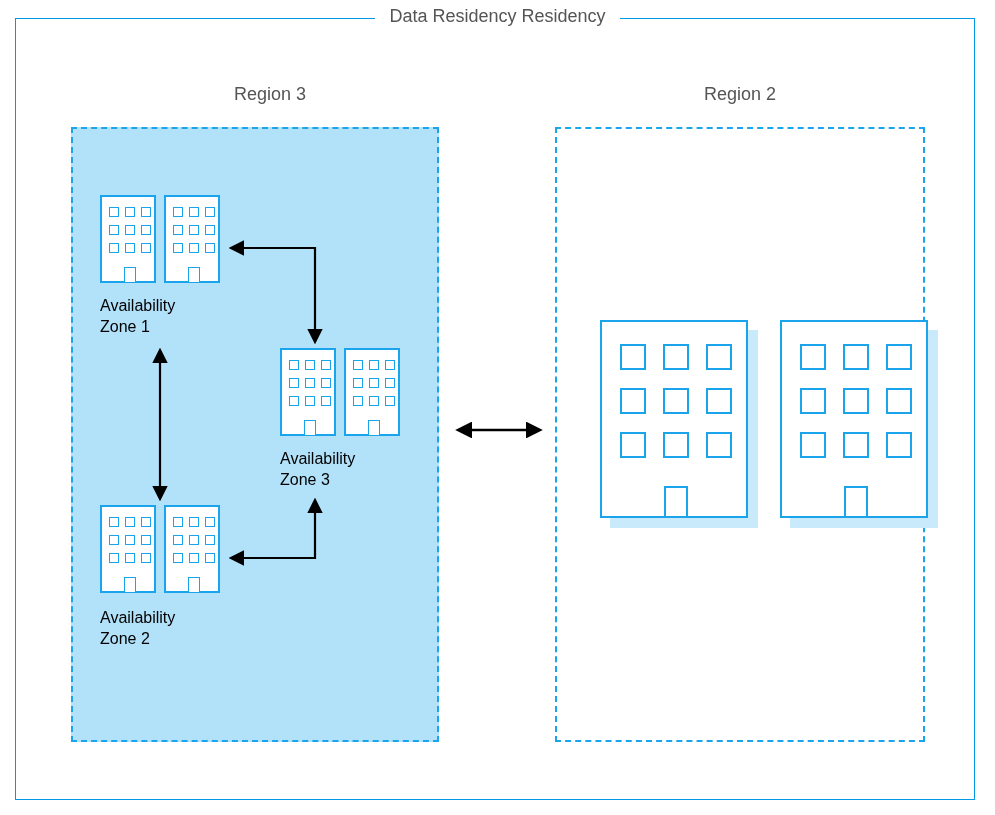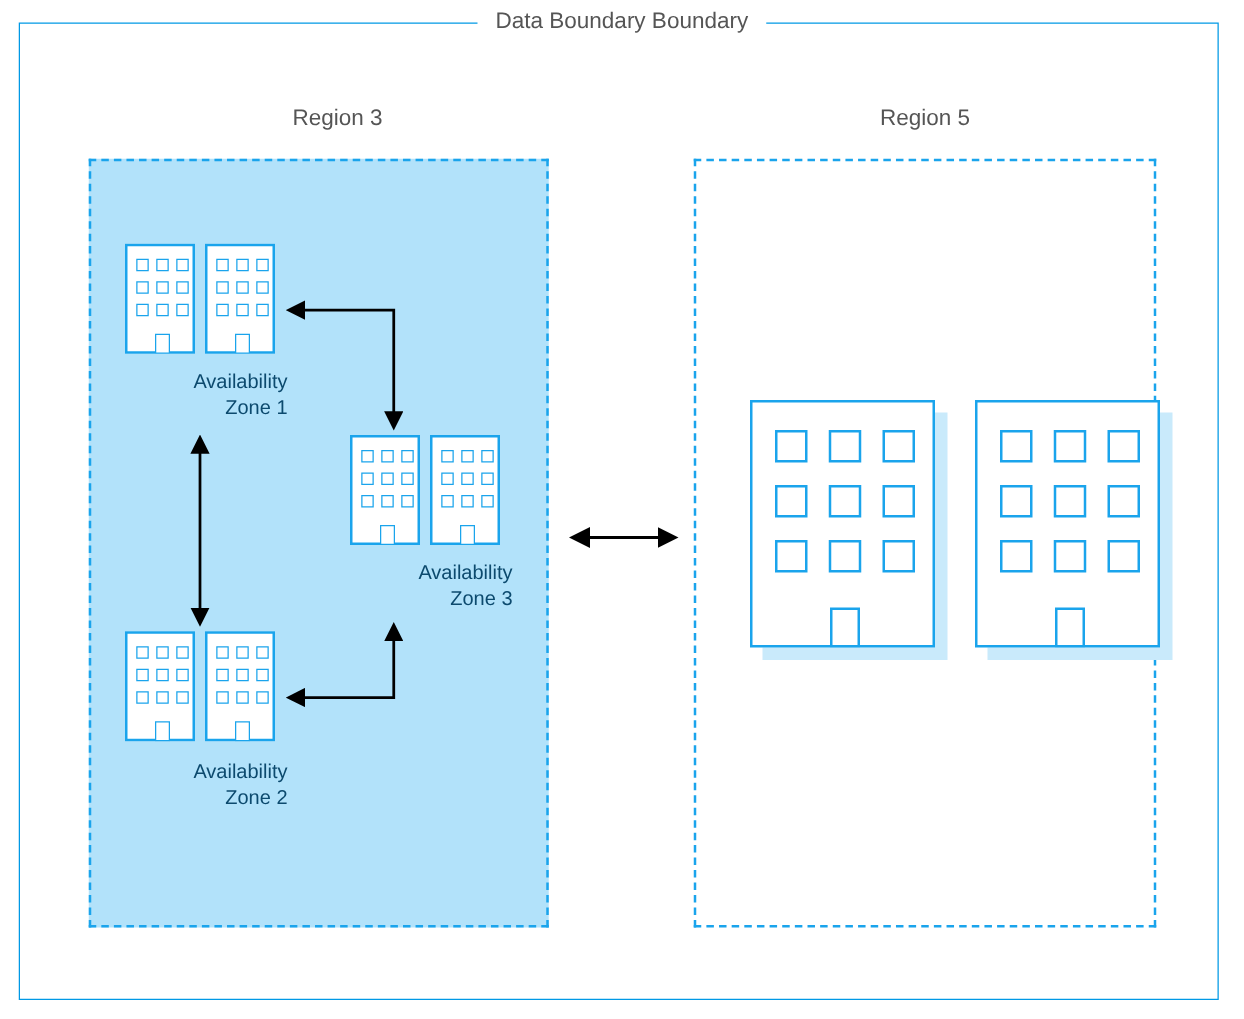--- a/index.html
+++ b/index.html
@@ -49,22 +49,22 @@
     position: absolute;
     border: 2.5px dashed #1aa4ec;
     box-sizing: border-box;
   }
   .region-fill {
     background: #b2e2fa;
   }
   .az-label {
     position: absolute;
     font-size: 16px;
-    color: #0c4a6e;
-    text-align: right;
+    color: #000000;
+    text-align: left;
     line-height: 1.3;
     width: 130px;
   }
   
   .small-buildings {
     position: absolute;
     width: 124px;
     height: 92px;
   }
   .building-small {
@@ -163,26 +163,26 @@
   }
 </style>
 </head>
 <body>
 
 <div class="canvas">
 
   <div class="outer-boundary"></div>
 
   <div class="boundary-title-wrap">
-    <span class="boundary-title">Data Boundary Boundary</span>
+    <span class="boundary-title">Data Residency Residency</span>
   </div>
 
   <div class="region-title" style="left:210px; top:84px; width:120px;">Region 3</div>
 
-  <div class="region-title" style="left:680px; top:84px; width:120px;">Region 5</div>
+  <div class="region-title" style="left:680px; top:84px; width:120px;">Region 2</div>
 
   <div class="region-box region-fill" style="left:71px; top:127px; width:368px; height:615px;"></div>
 
   <div class="region-box" style="left:555px; top:127px; width:370px; height:615px;"></div>
 
   <div class="small-buildings" style="left:100px; top:195px;">
     <div class="bs-shadow sh-left"></div>
     <div class="bs-shadow sh-right"></div>
     <div class="building-small b-left">
       <div class="win-row" style="top:10px;">

